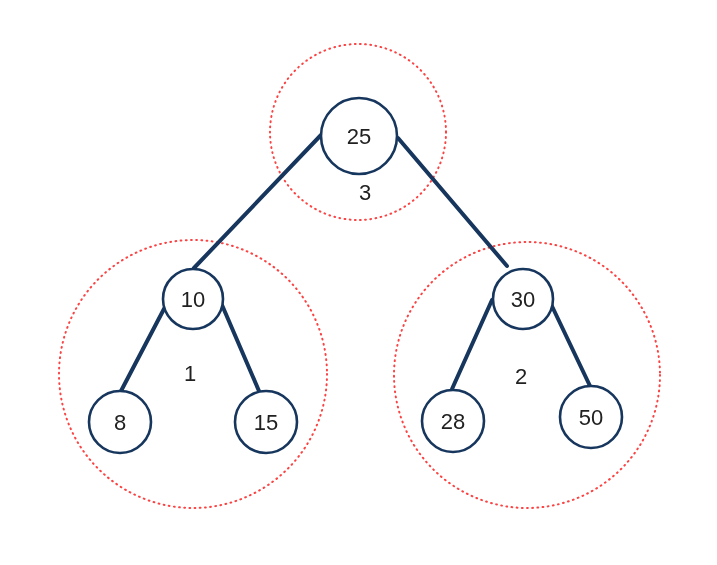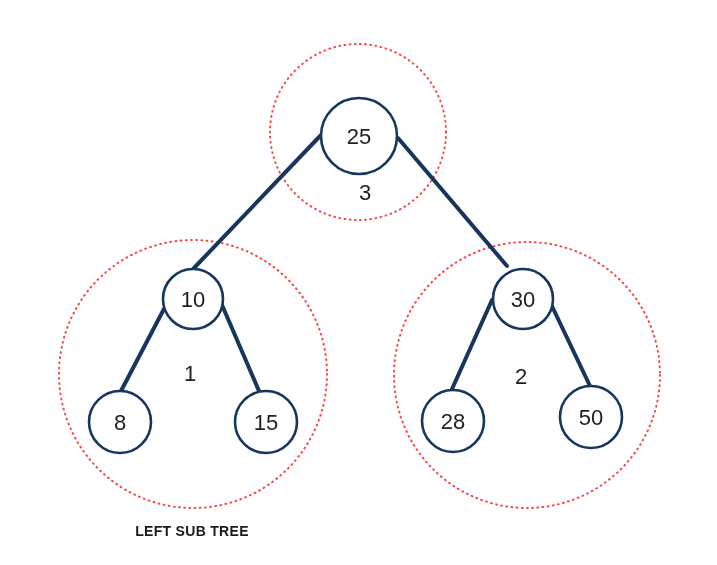--- a/index.html
+++ b/index.html
@@ -61,14 +61,13 @@
       <circle cx="266" cy="422" r="31" fill="#ffffff" stroke="#17365d" stroke-width="2.6"></circle>
       <text x="266" y="430" text-anchor="middle" font-size="22" fill="#212121">15</text>
       <circle cx="453" cy="421" r="31" fill="#ffffff" stroke="#17365d" stroke-width="2.6"></circle>
       <text x="453" y="429" text-anchor="middle" font-size="22" fill="#212121">28</text>
       <circle cx="591" cy="417" r="31" fill="#ffffff" stroke="#17365d" stroke-width="2.6"></circle>
       <text x="591" y="425" text-anchor="middle" font-size="22" fill="#212121">50</text>
       <text x="365" y="200" text-anchor="middle" font-size="22" fill="#212121">3</text>
       <text x="190" y="381" text-anchor="middle" font-size="22" fill="#212121">1</text>
       <text x="521" y="384" text-anchor="middle" font-size="22" fill="#212121">2</text>
     </svg>
-  <div class="caption left-caption">LEFT SUB TREE</div>
 </div>
 
 </body></html>

